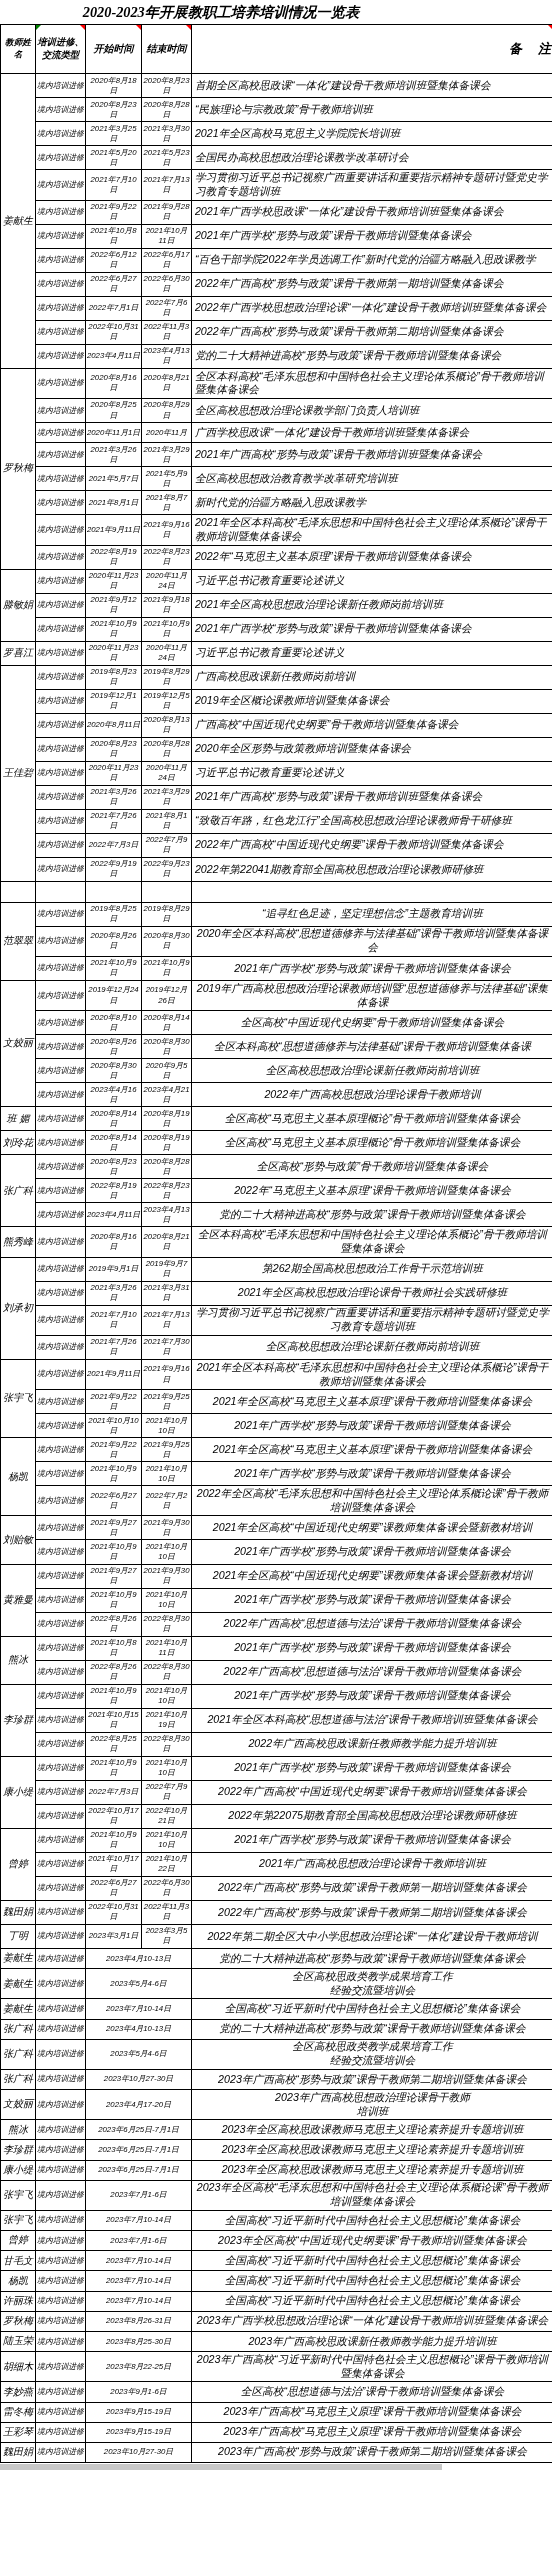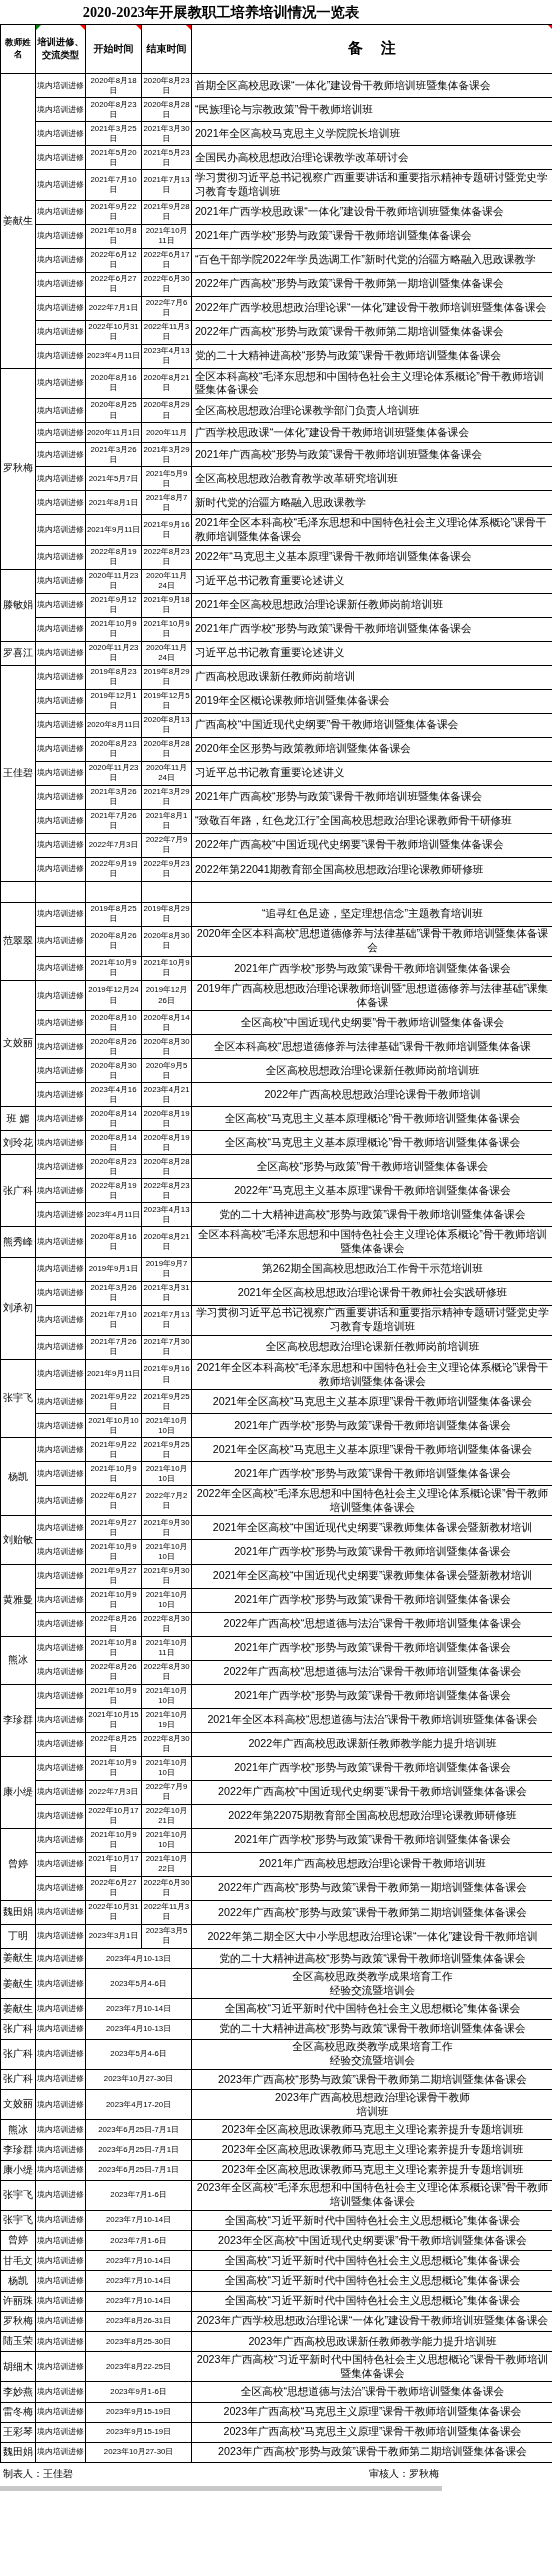--- a/index.html
+++ b/index.html
@@ -1,35 +1,35 @@
 <!DOCTYPE html>
 <html style="font-size:11.4px"><head>
 <meta charset="utf-8">
 <style>
   html,body{margin:0;padding:0;background:#ffffff;color:#000;}
   body{width:553px;font-family:"Liberation Sans","DejaVu Sans",sans-serif;}
-  .page{width:442px;}
+  .page{width:442px;font-style:italic;}
   .title{
     text-align:center;font-family:"Liberation Serif","DejaVu Serif",serif;
     font-weight:bold;font-size:14.3px;line-height:1.2;padding:4.3px 0 2.1px 0;
   }
   .meta{
     display:flex;justify-content:space-between;align-items:center;
     font-size:10px;padding:0 50px 2.1px 39px;
   }
   table{border-collapse:collapse;width:553px;table-layout:fixed;}
   th,td{border:0.7px solid #000;overflow:hidden;}
   thead th{
     font-weight:bold;height:46px;vertical-align:middle;text-align:center;
     position:relative;padding:1.4px 0.7px;background:#fff;
   }
   th.h-name{font-size:8.6px;margin-left:20px;}
   th.h-type{font-size:9.3px;line-height:1.35;}
   th.h-start,th.h-end{font-size:10px;}
-  th.h-remark{font-size:15px;letter-spacing:1.4px;}
+  th.h-remark{font-size:13px;letter-spacing:1.4px;text-align:right;}
   td{font-size:7.8px;text-align:center;vertical-align:middle;padding:1.4px 0.7px;line-height:1.3;}
   td.name{font-size:10px;line-height:1.25;}
   td.type{font-size:7.8px;}
   td.date{font-size:7.8px;}
   td.remark{font-size:10.7px;line-height:1.3;padding:0.7px 2.9px;white-space:pre-line;word-break:break-all;}
   td.remark.left{text-align:left;margin-top:33px;}
   td.remark.center{text-align:center;}
   tr.spacer td{height:17px;}
   tr.datarow td{height:16.4px;}
   .tri{position:absolute;width:0;height:0;}
@@ -696,20 +696,16 @@
         </tr>
         <tr class="datarow">
           <td class="name">魏田娟</td>
           <td class="type">境内培训进修</td>
           <td class="date" colspan="2">2023年10月27-30日</td>
           <td class="remark center">2023年广西高校“形势与政策”课骨干教师第二期培训暨集体备课会</td>
         </tr>
       </tbody>
   </table>
 
-  <div class="footer">
-    <span>制表人：王佳碧</span>
-    <span>审核人：罗秋梅</span>
-  </div>
 
   <div class="bottom-edge"></div>
 </div>
 
 
 </body></html>

